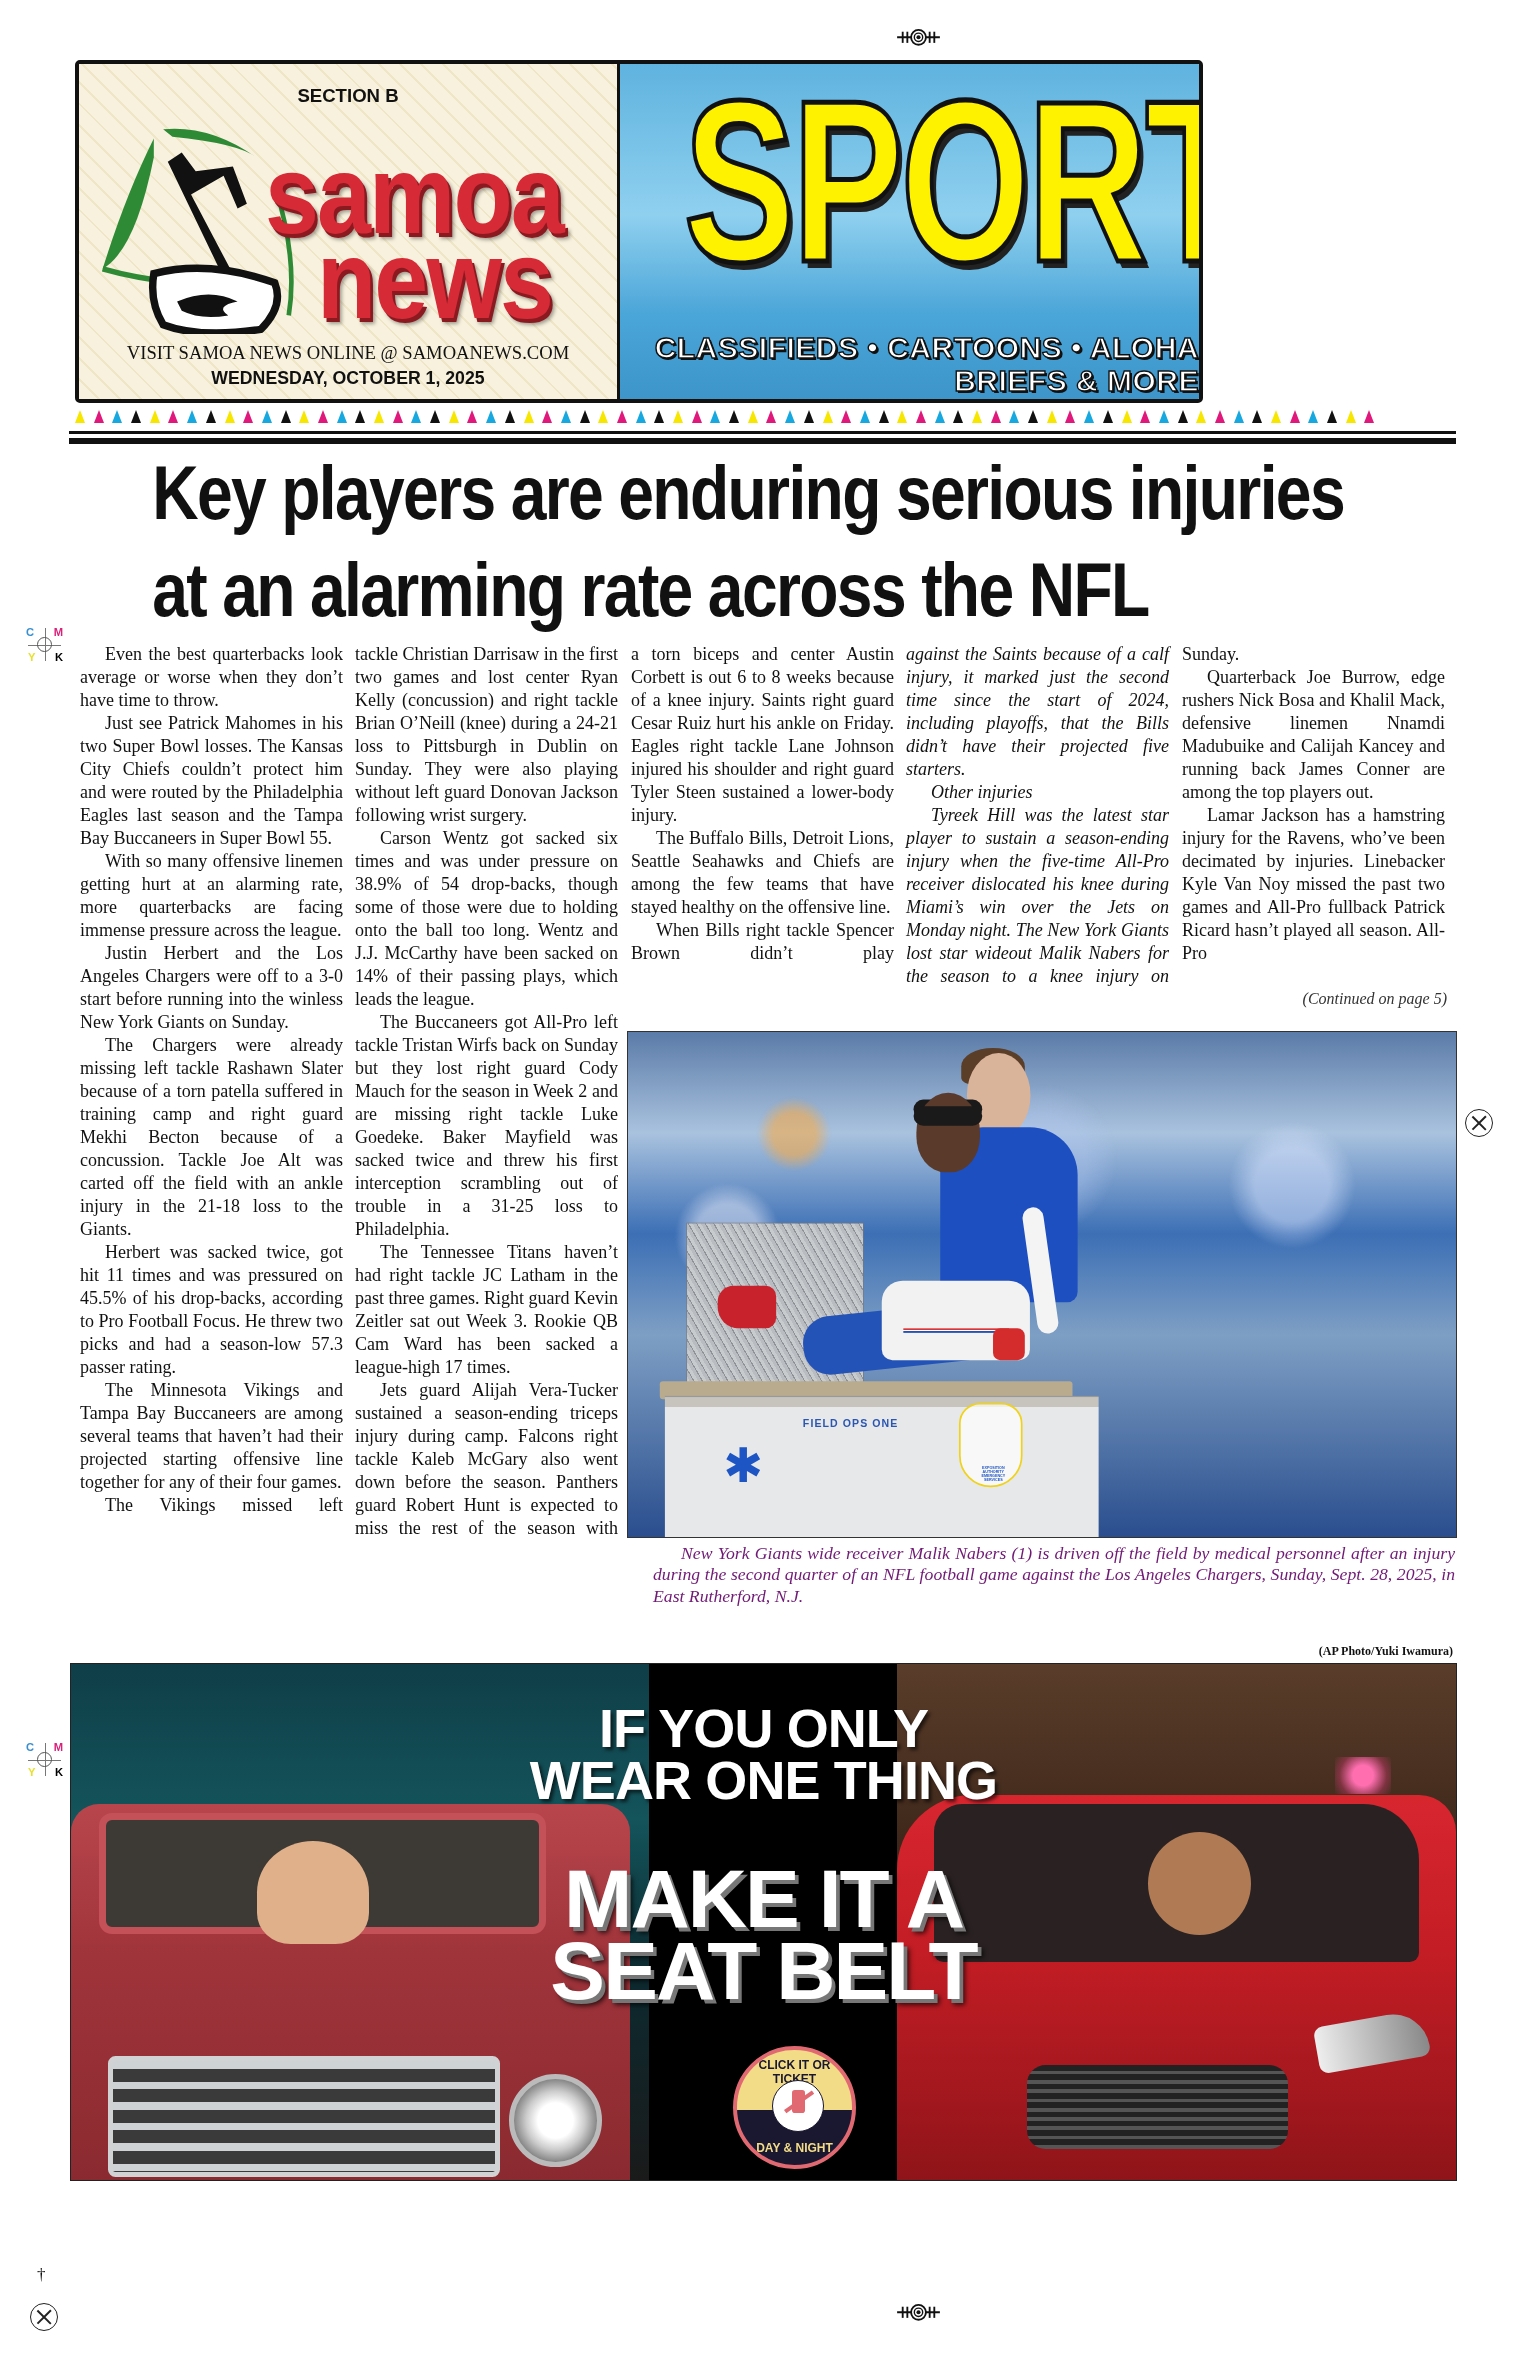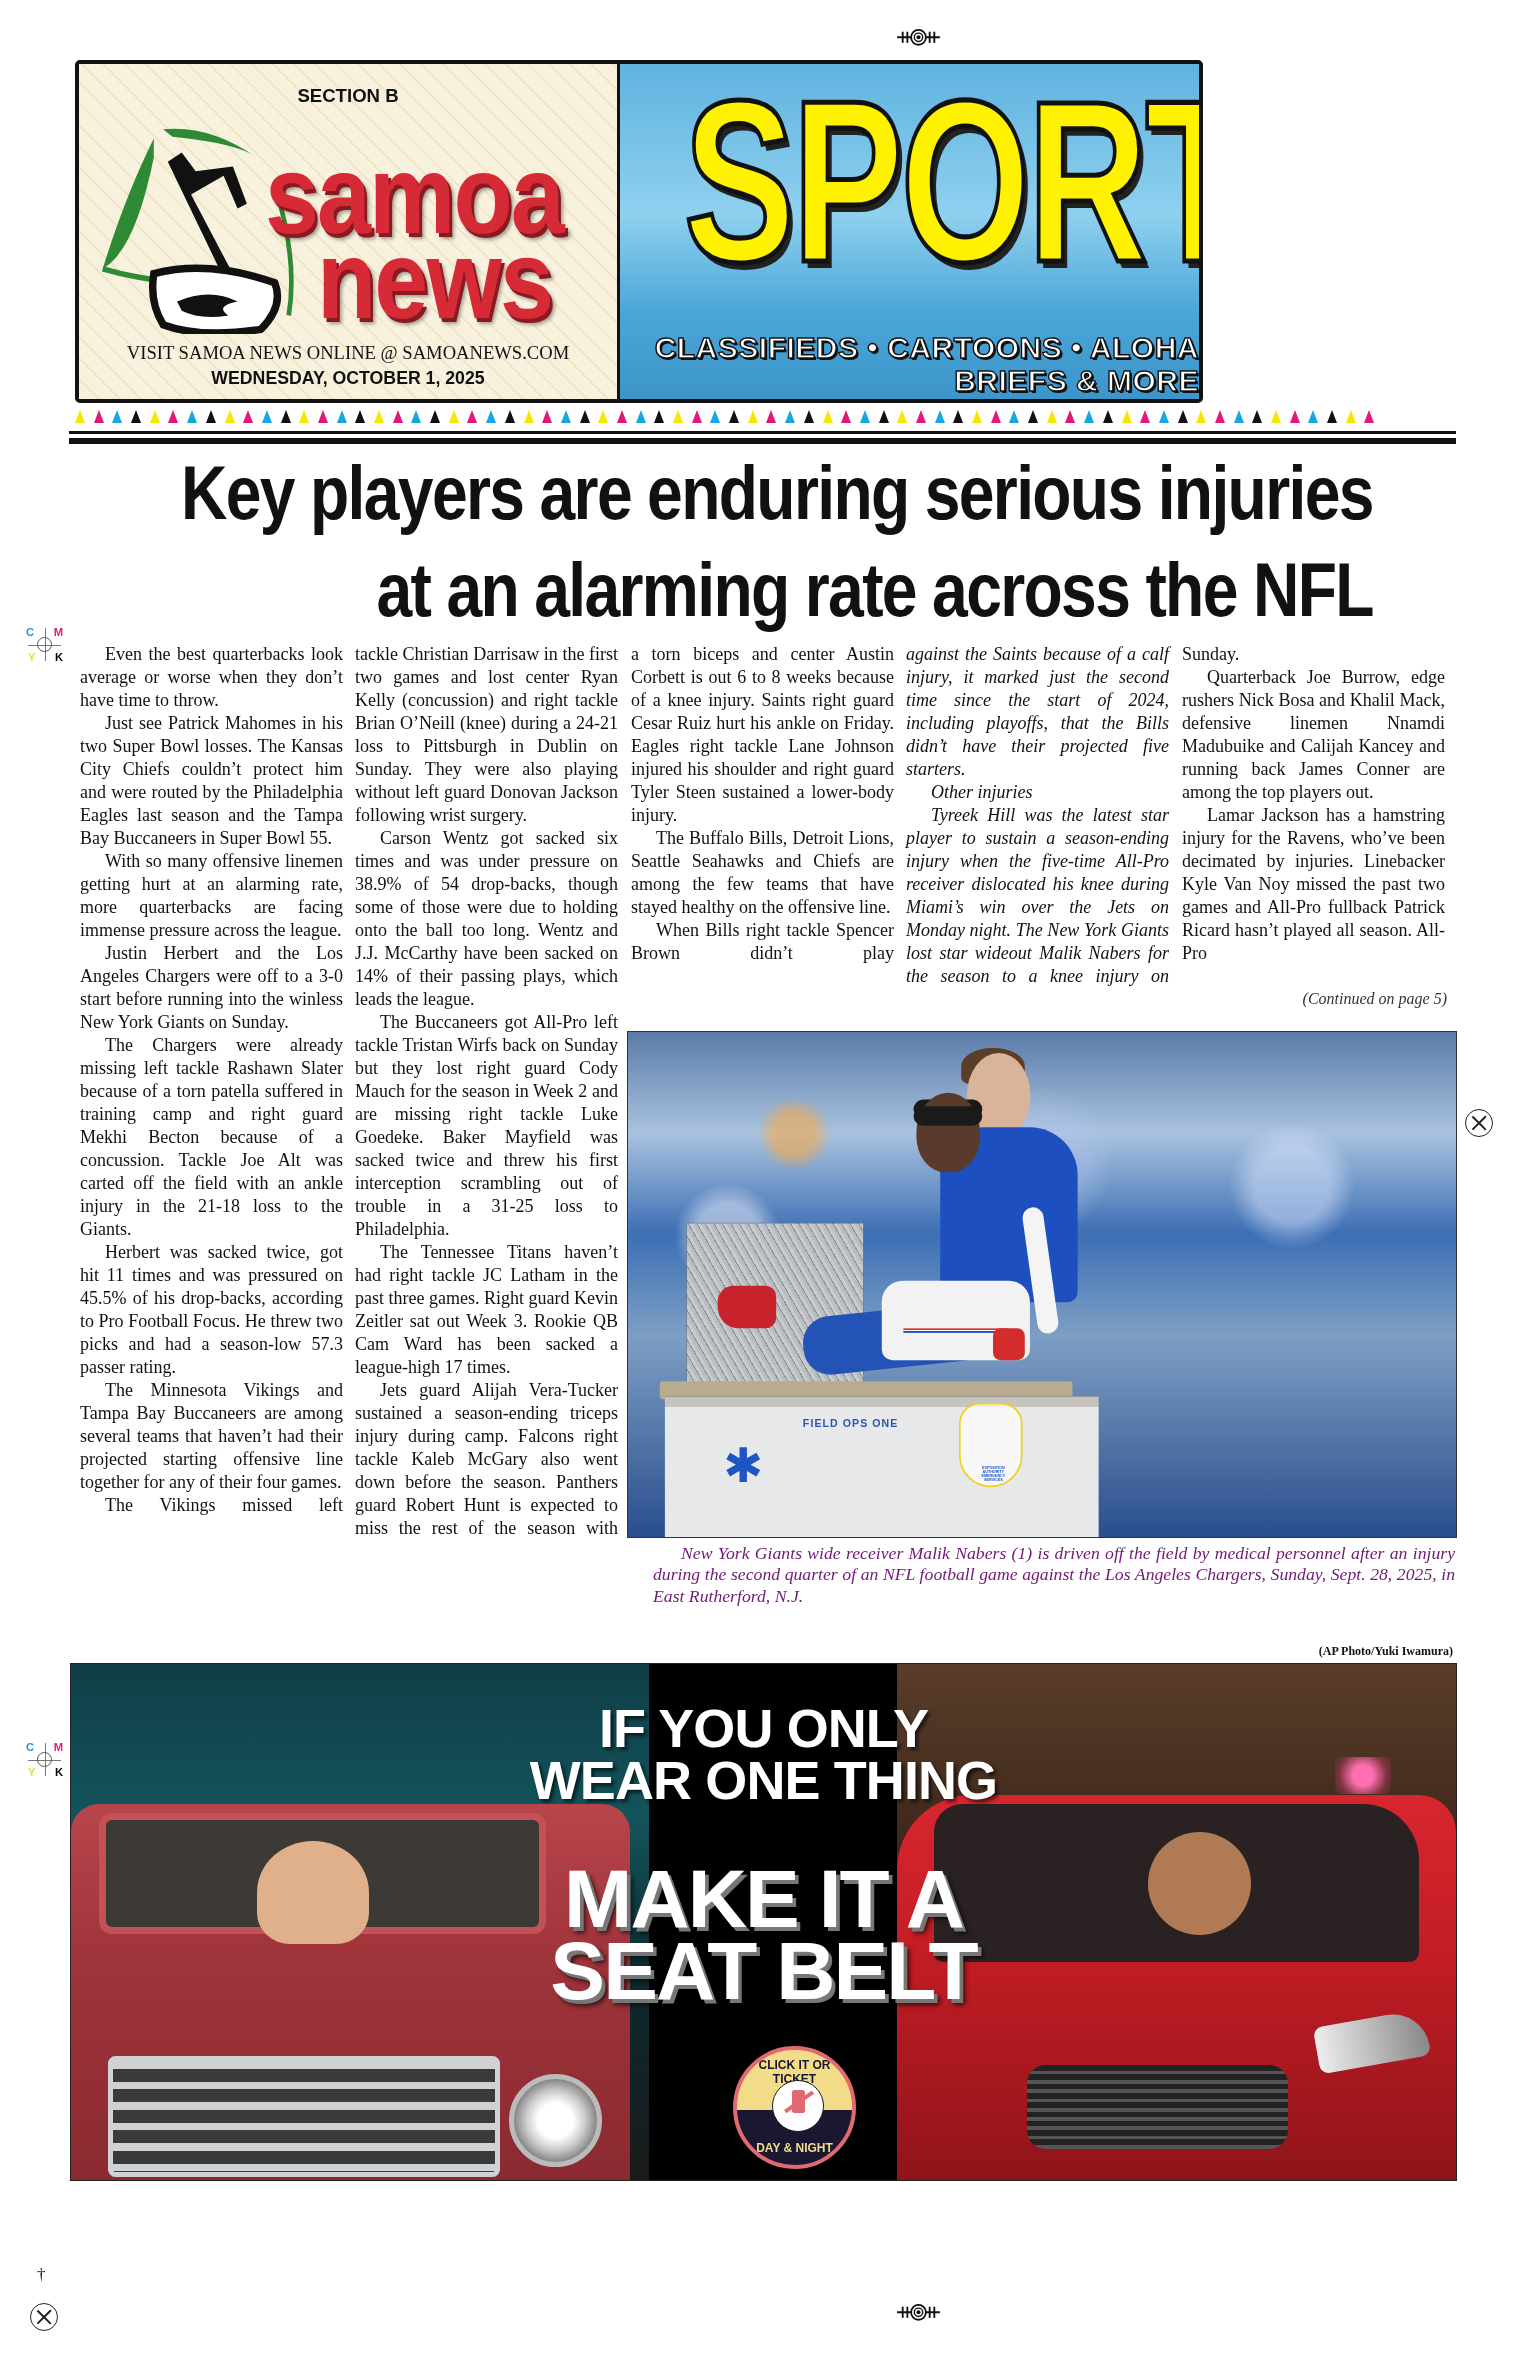--- a/index.html
+++ b/index.html
@@ -41,21 +41,21 @@
   .triangles { position: absolute; left: 75px; top: 410px; width: 1376px; height: 15px; display: flex; gap: 0; overflow: hidden; }
   .tri { width: 0; height: 0; border-left: 5.6px solid transparent; border-right: 5.6px solid transparent; border-bottom: 13px solid #000; margin-right: 8.7px; }
   .tri.y { border-bottom-color: #f6e600; }
   .tri.m { border-bottom-color: #e0187c; }
   .tri.c { border-bottom-color: #16a8de; }
   .tri.k { border-bottom-color: #111; }
 
   .rule-thin { position: absolute; left: 69px; top: 431px; width: 1387px; height: 2.8px; background: #111; }
   .rule-thick { position: absolute; left: 69px; top: 438px; width: 1387px; height: 5.6px; background: #111; }
 
-  .headline { position: absolute; left: 69px; top: 444px; width: 1387px; text-align: right; font-family: "Liberation Sans", sans-serif; font-weight: bold; font-size: 73px; line-height: 97px; letter-spacing: -1.9px; }
+  .headline { position: absolute; left: 69px; top: 444px; width: 1387px; text-align: left; font-family: "Liberation Sans", sans-serif; font-weight: bold; font-size: 73px; line-height: 97px; letter-spacing: -1.9px; }
   .headline span { display: block; transform: scaleX(0.88) scaleY(1.05); }
 
   
   .col { position: absolute; font-family: "Liberation Serif", serif; font-size: 18px; line-height: 23px; text-align: justify; hyphens: auto; color: #111; }
   .col p { text-indent: 25px; }
   .col p.noindent { text-indent: 0; }
   .col1 { left: 80px; top: 643px; width: 263px; }
   .col2 { left: 355px; top: 643px; width: 263px; }
   .col3 { left: 631px; top: 643px; width: 263px; }
   .col4 { left: 906px; top: 643px; width: 263px; font-style: italic; }

